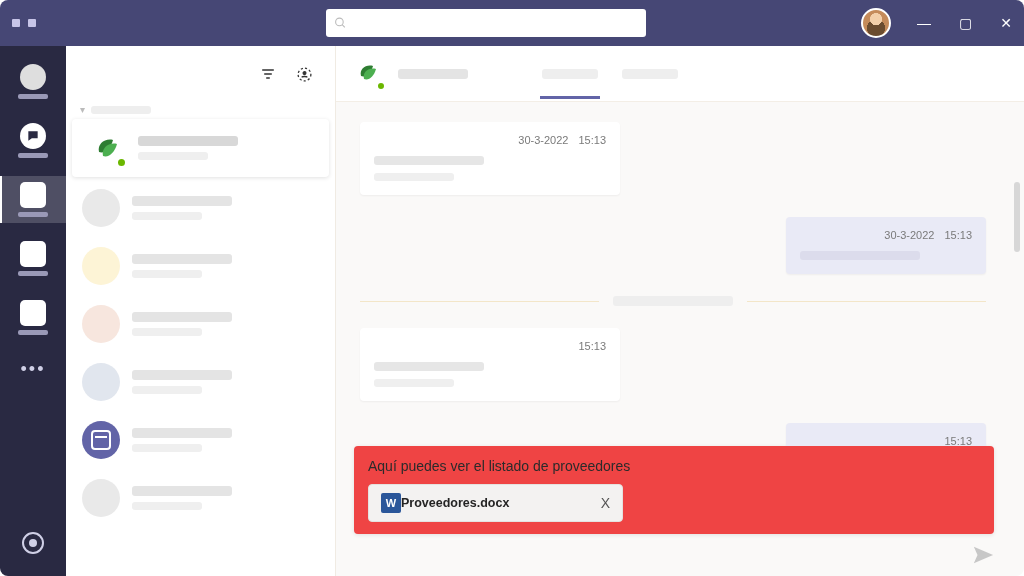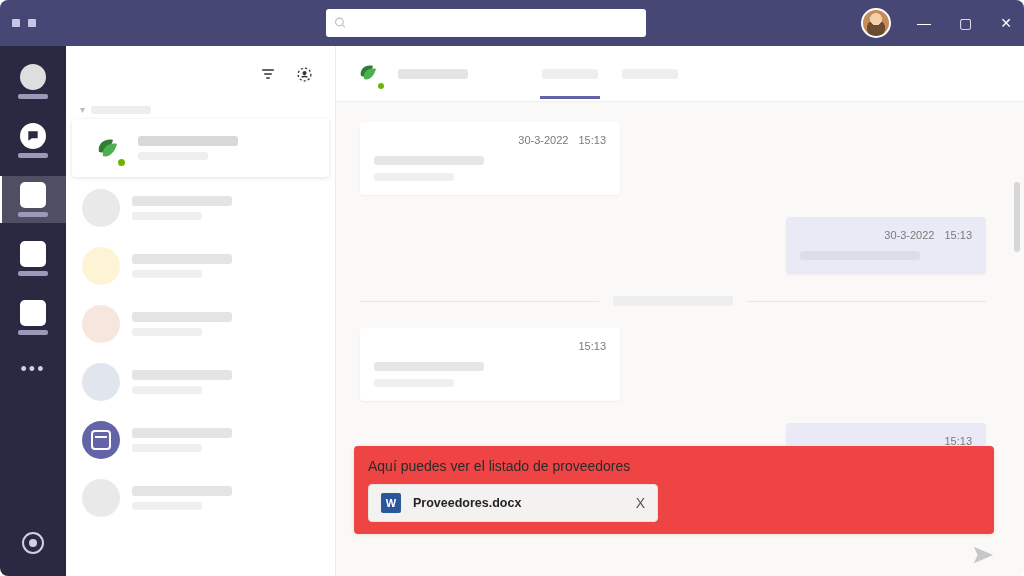--- a/index.html
+++ b/index.html
@@ -87,21 +87,21 @@
 
   .day-div { display:flex; align-items:center; gap:14px; margin:6px 0 22px; }
   .day-div .ln { flex:1; height:1px; background:#f3e6c9; }
   .day-div .pill { width:120px; height:10px; background:#eee; border-radius:3px; }
 
   .scrollbar { position:absolute; right:4px; top:80px; width:6px; height:70px; background:#d7d7d7; border-radius:3px; }
 
   
   .composer { background:#ef4444; margin:0 30px 10px 18px; border-radius:4px; box-shadow:0 1px 4px rgba(0,0,0,0.1); padding:12px 14px 12px; }
   .composer .ctext { font-size:14px; color:#2b2b2b; margin-bottom:10px; }
-  .attach { display:flex; align-items:center; gap:12px; background:#f3f2f1; border:1px solid #e4e2df; border-radius:4px; padding:8px 12px; width:290px; }
+  .attach { display:flex; align-items:center; background:#f3f2f1; border:1px solid #e4e2df; border-radius:4px; padding:8px 12px; width:255px; }
   .attach .wicon { width:20px; height:20px; background:#2b579a; border-radius:2px; position:relative; flex:none; }
   .attach .wicon::after { content:"W"; color:#fff; font-size:11px; font-weight:700; position:absolute; inset:0; display:flex; align-items:center; justify-content:center; }
   .attach .fname { font-size:12.5px; font-weight:600; color:#242424; flex:1; }
   .attach .xbtn { font-size:14px; color:#555; }
   .sendrow { display:flex; justify-content:flex-end; padding:0 30px 10px 0; }
   .send { font-size:20px; color:#bfbfbf; transform: rotate(0deg); }
 
   svg { display:block; }
 </style>
 </head>

